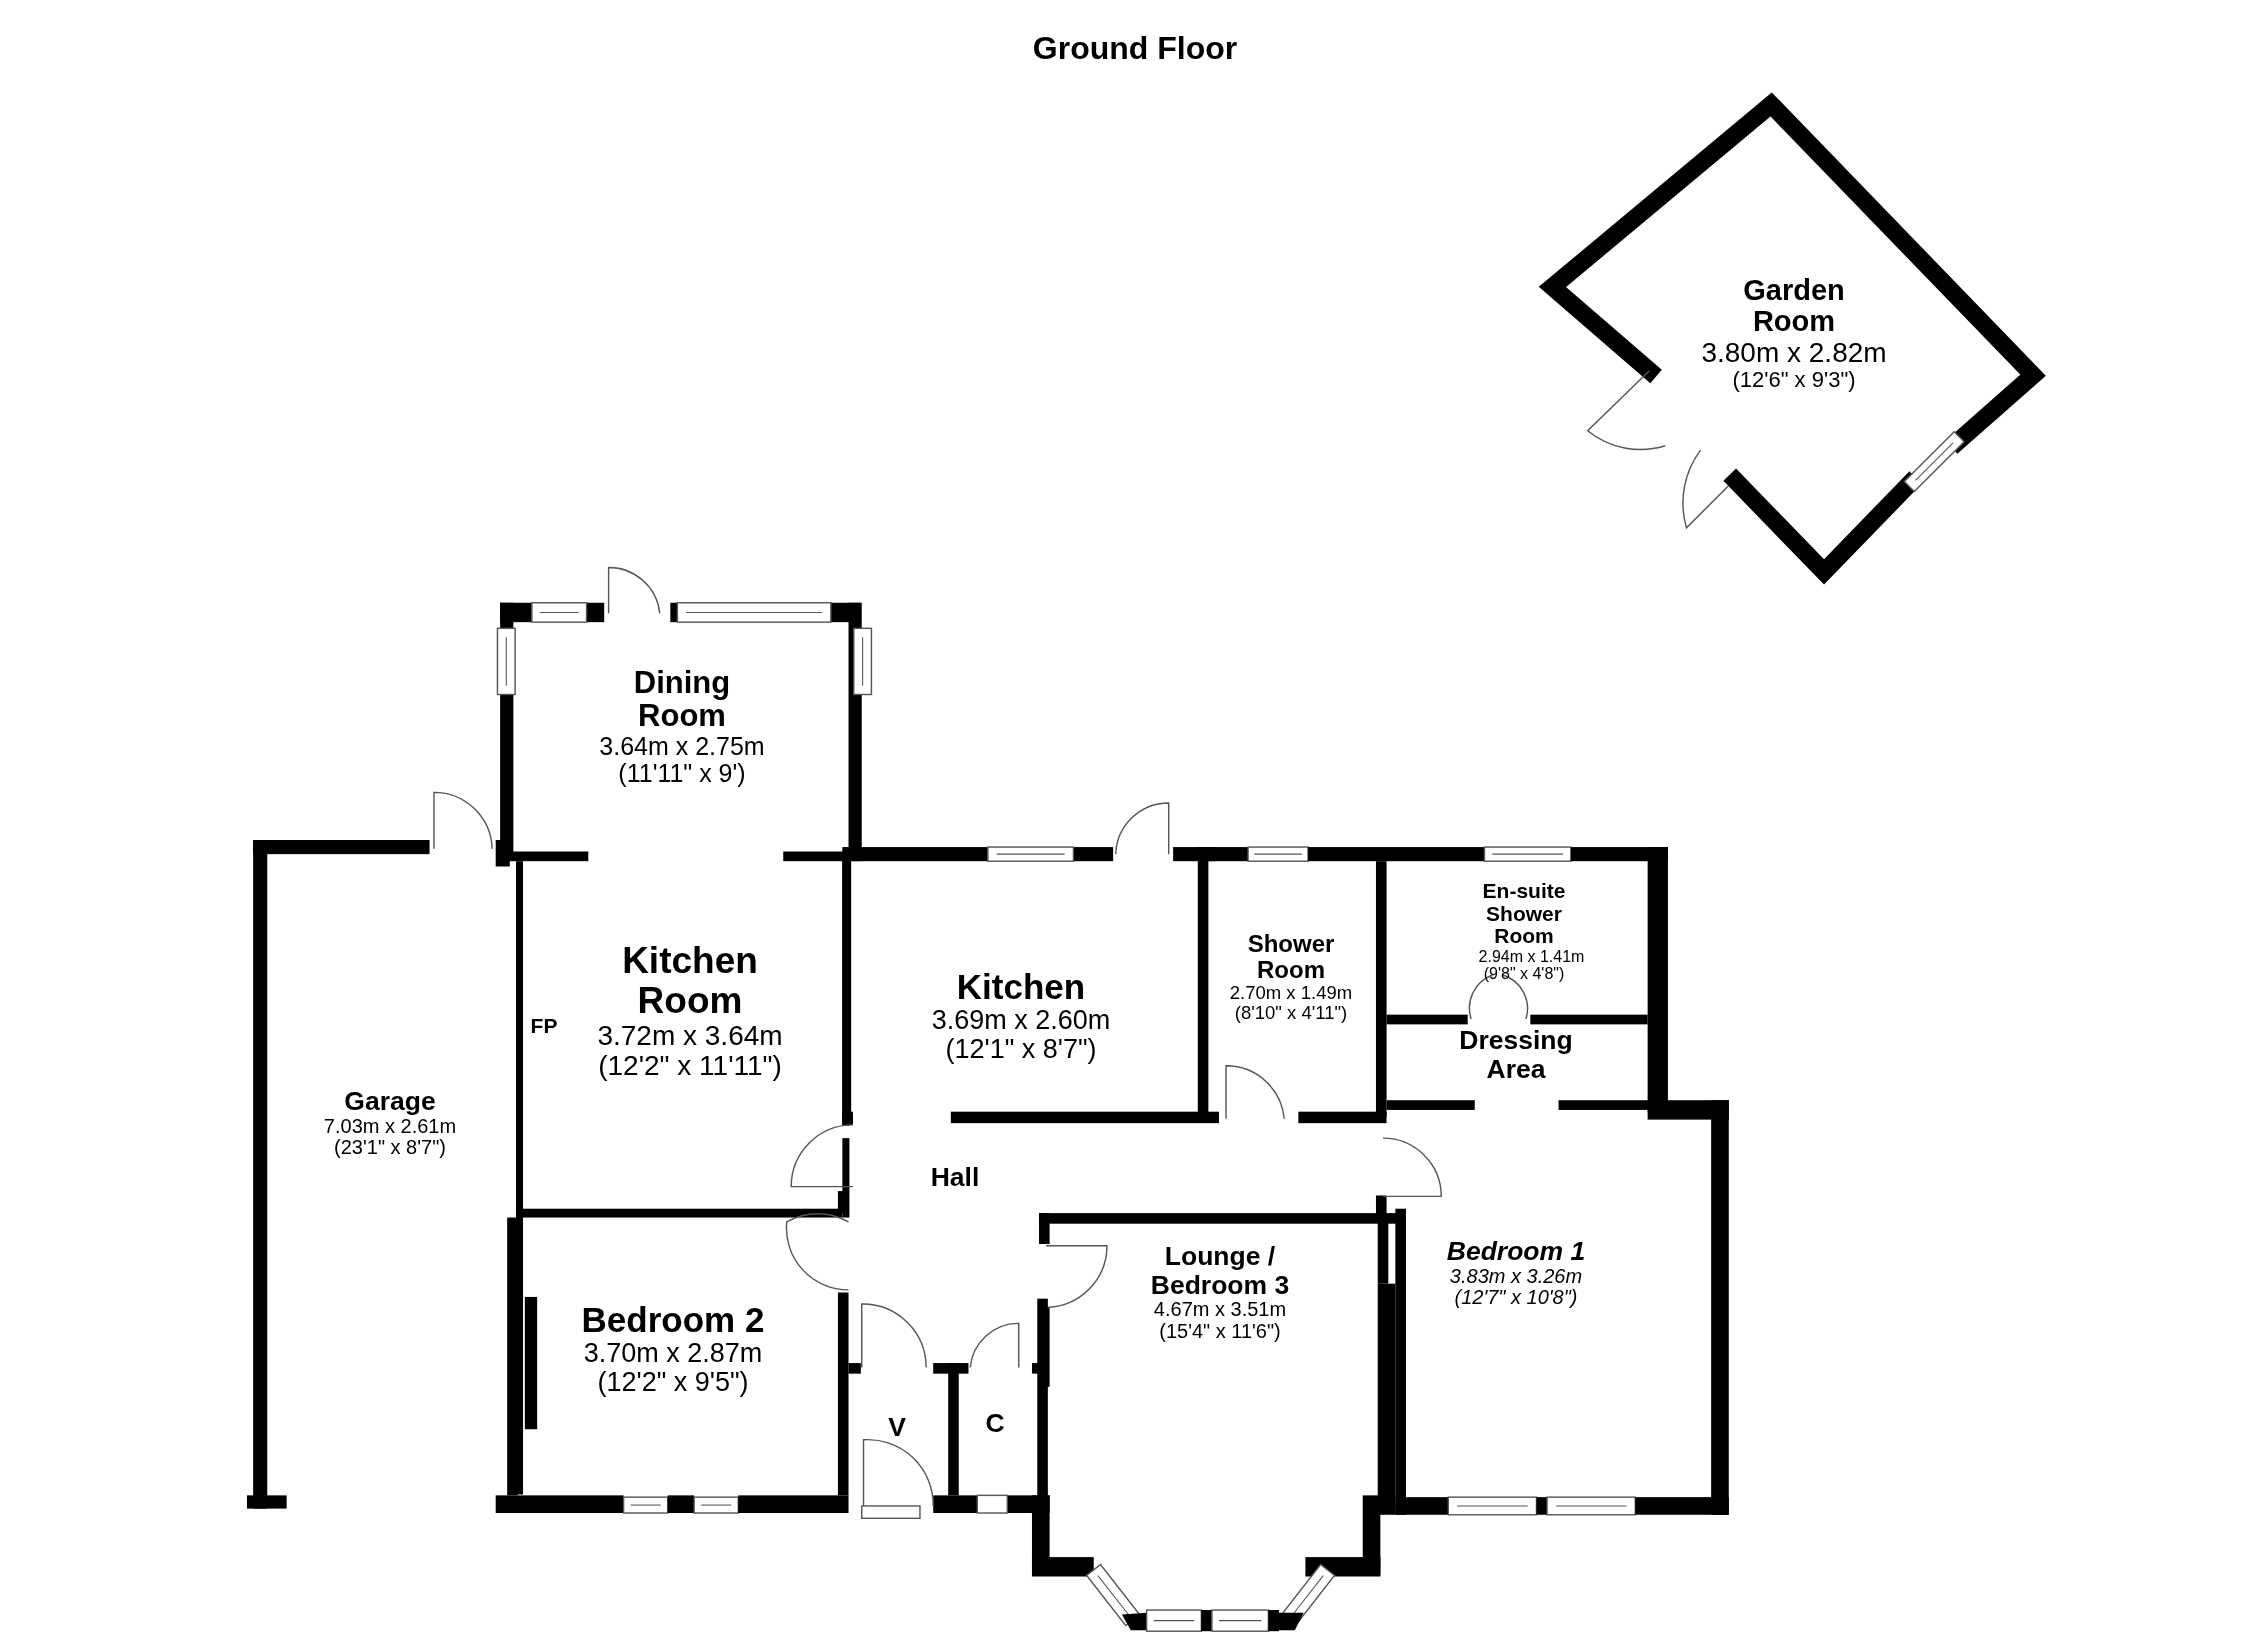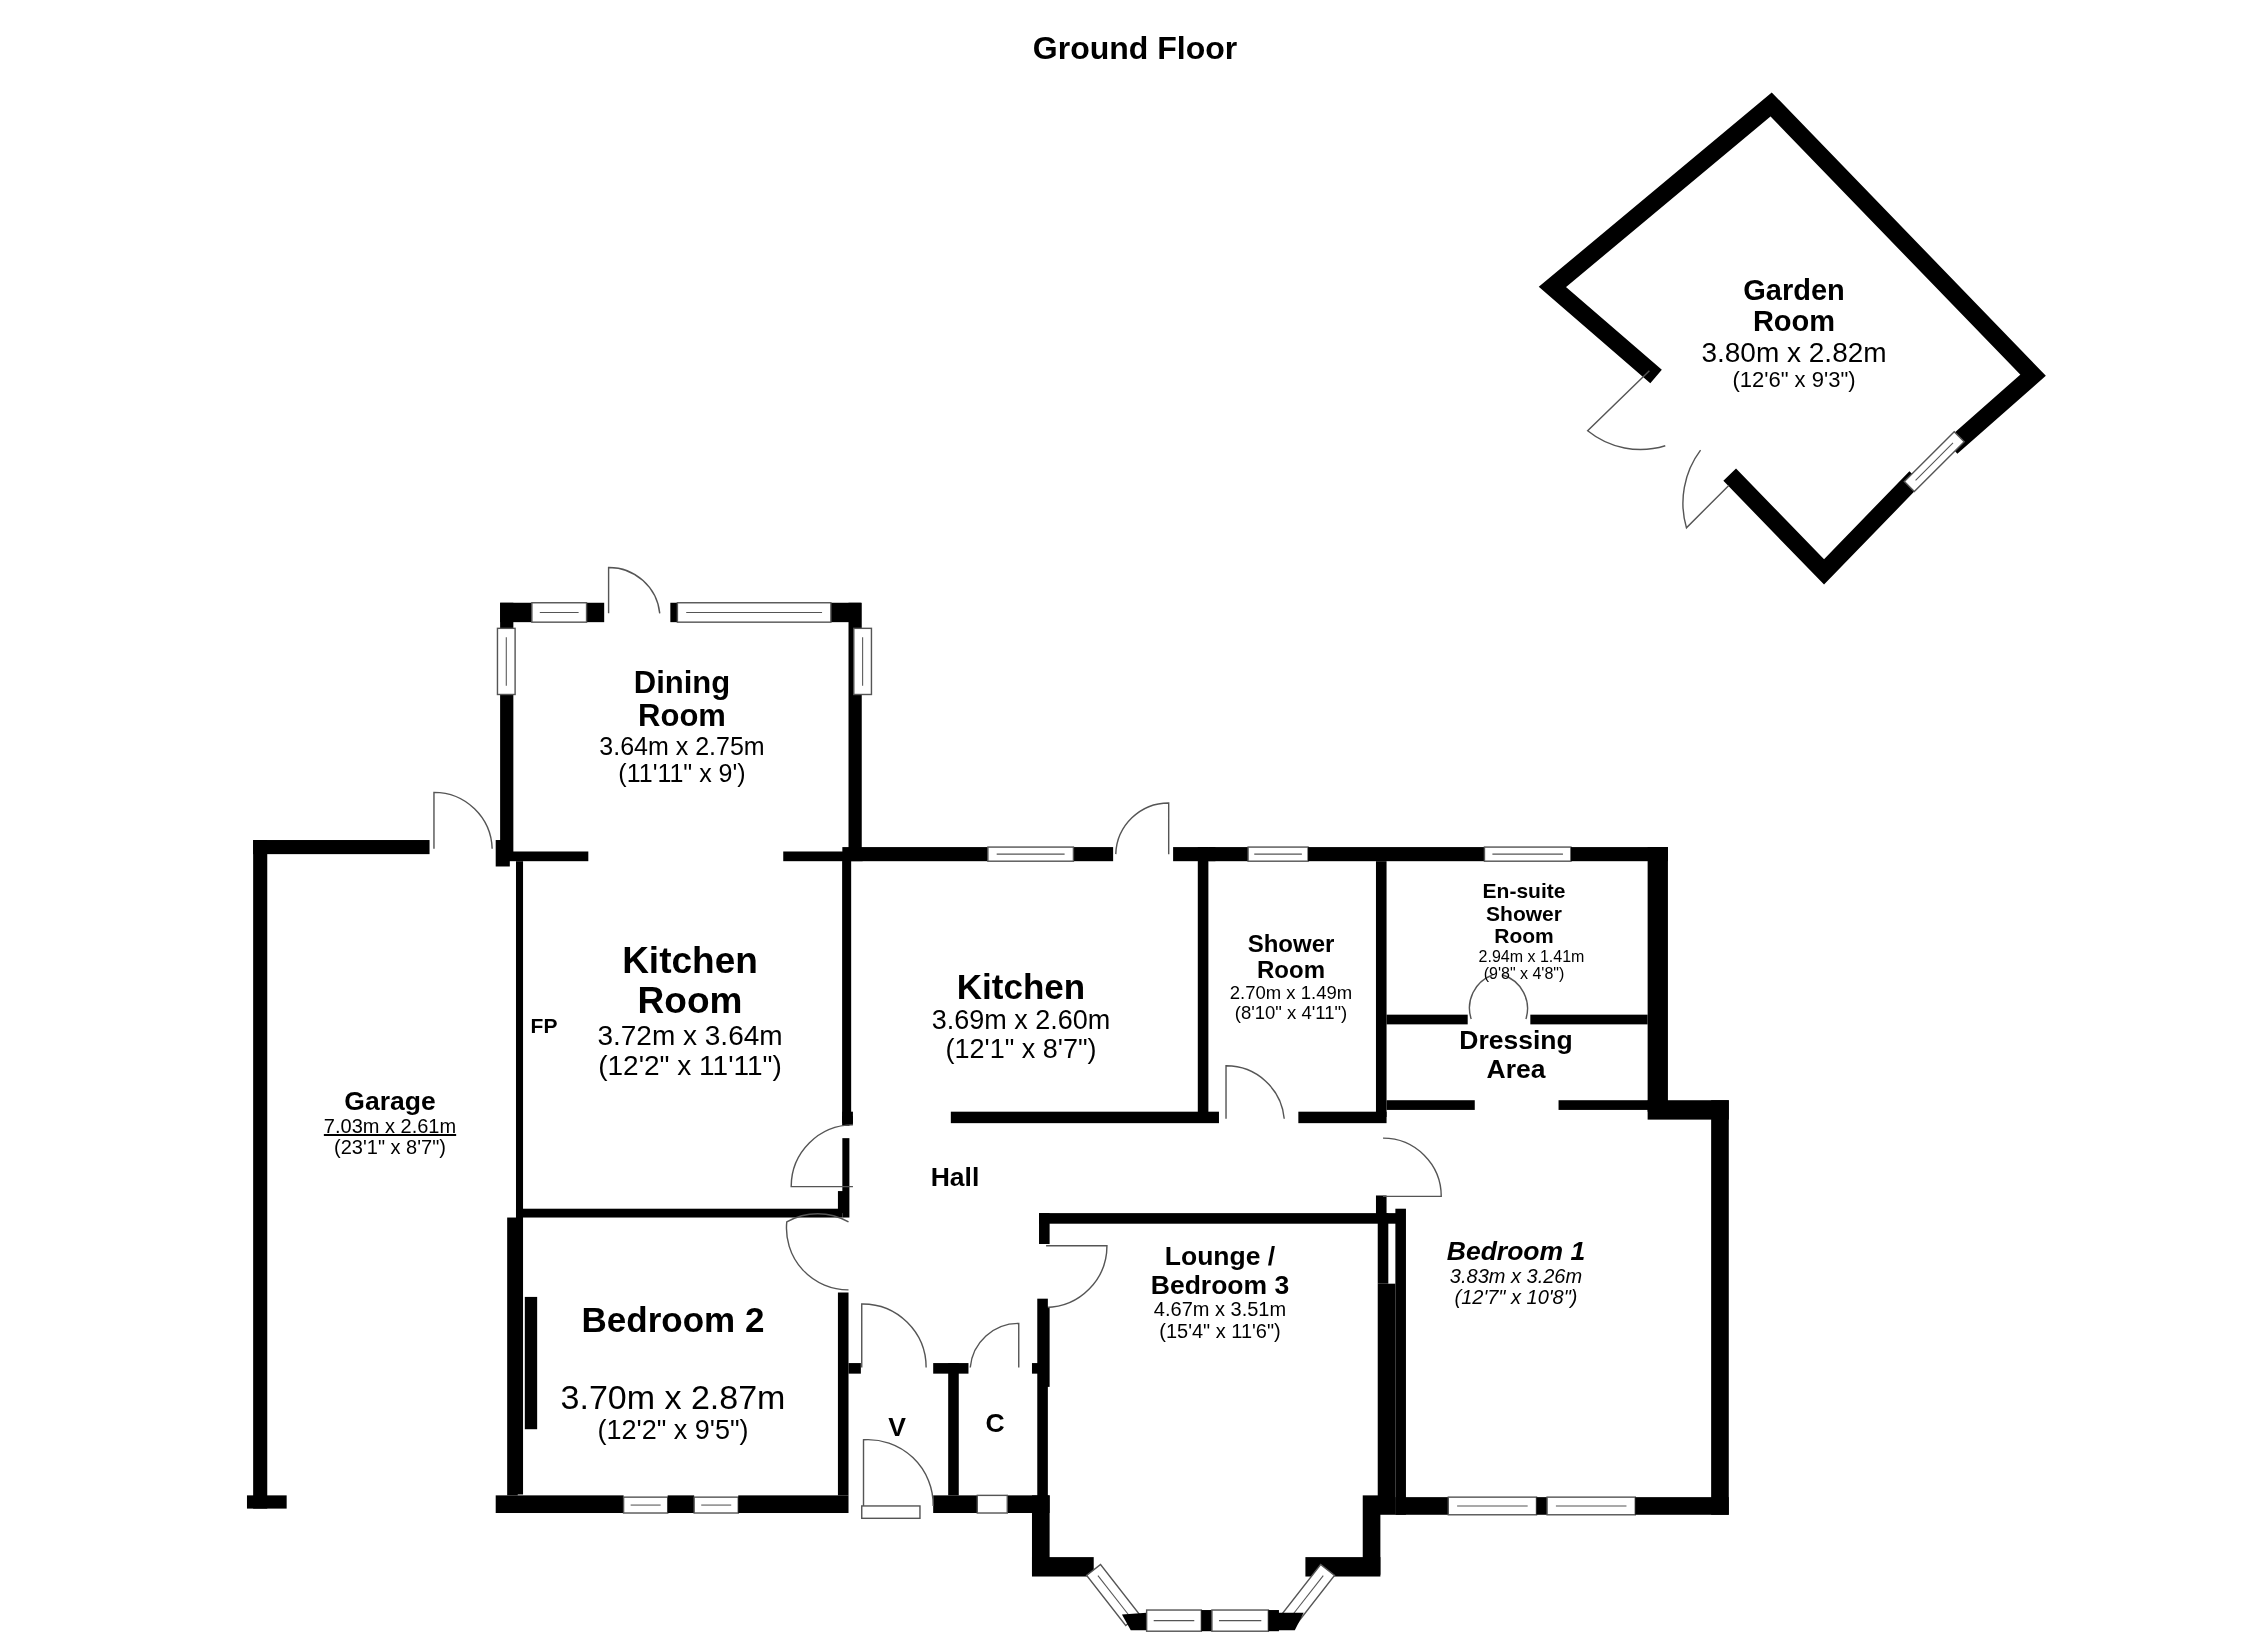--- a/index.html
+++ b/index.html
@@ -232,37 +232,37 @@
   <span class="dim" style="font-size:16px;">(9'8" x 4'8")</span>
 </div>
 
 <div class="lbl" style="left:1516px; top:1026px; font-size:26.5px;">
   <span class="name">Dressing</span>
   <span class="name">Area</span>
 </div>
 
 <div class="lbl" style="left:390px; top:1087px; font-size:26.5px;">
   <span class="name">Garage</span>
-  <span class="dim" style="font-size:20px;text-decoration:underline;">7.03m x 2.61m</span>
+  <span class="dim" style="font-size:20px;">7.03m x 2.61m</span>
   <span class="dim" style="font-size:20px;">(23'1" x 8'7")</span>
 </div>
 
 <div class="lbl" style="left:955px; top:1163px; font-size:26.5px;">
   <span class="name">Hall</span>
 </div>
 
 <div class="lbl" style="left:1516px; top:1237px; font-size:26.5px;font-style:italic;">
   <span class="name">Bedroom 1</span>
   <span class="dim" style="font-size:20px;">3.83m x 3.26m</span>
   <span class="dim" style="font-size:20px;">(12'7" x 10'8")</span>
 </div>
 
 <div class="lbl" style="left:673px; top:1301px; font-size:35px;">
   <span class="name">Bedroom 2</span>
-  <span class="dim" style="font-size:34px;margin-top:40px;">3.70m x 2.87m</span>
+  <span class="dim" style="font-size:27px;">3.70m x 2.87m</span>
   <span class="dim" style="font-size:27px;">(12'2" x 9'5")</span>
 </div>
 
 <div class="lbl" style="left:1220px; top:1242px; font-size:26.5px;">
   <span class="name">Lounge /</span>
   <span class="name">Bedroom 3</span>
   <span class="dim" style="font-size:20px;">4.67m x 3.51m</span>
   <span class="dim" style="font-size:20px;">(15'4" x 11'6")</span>
 </div>
 

